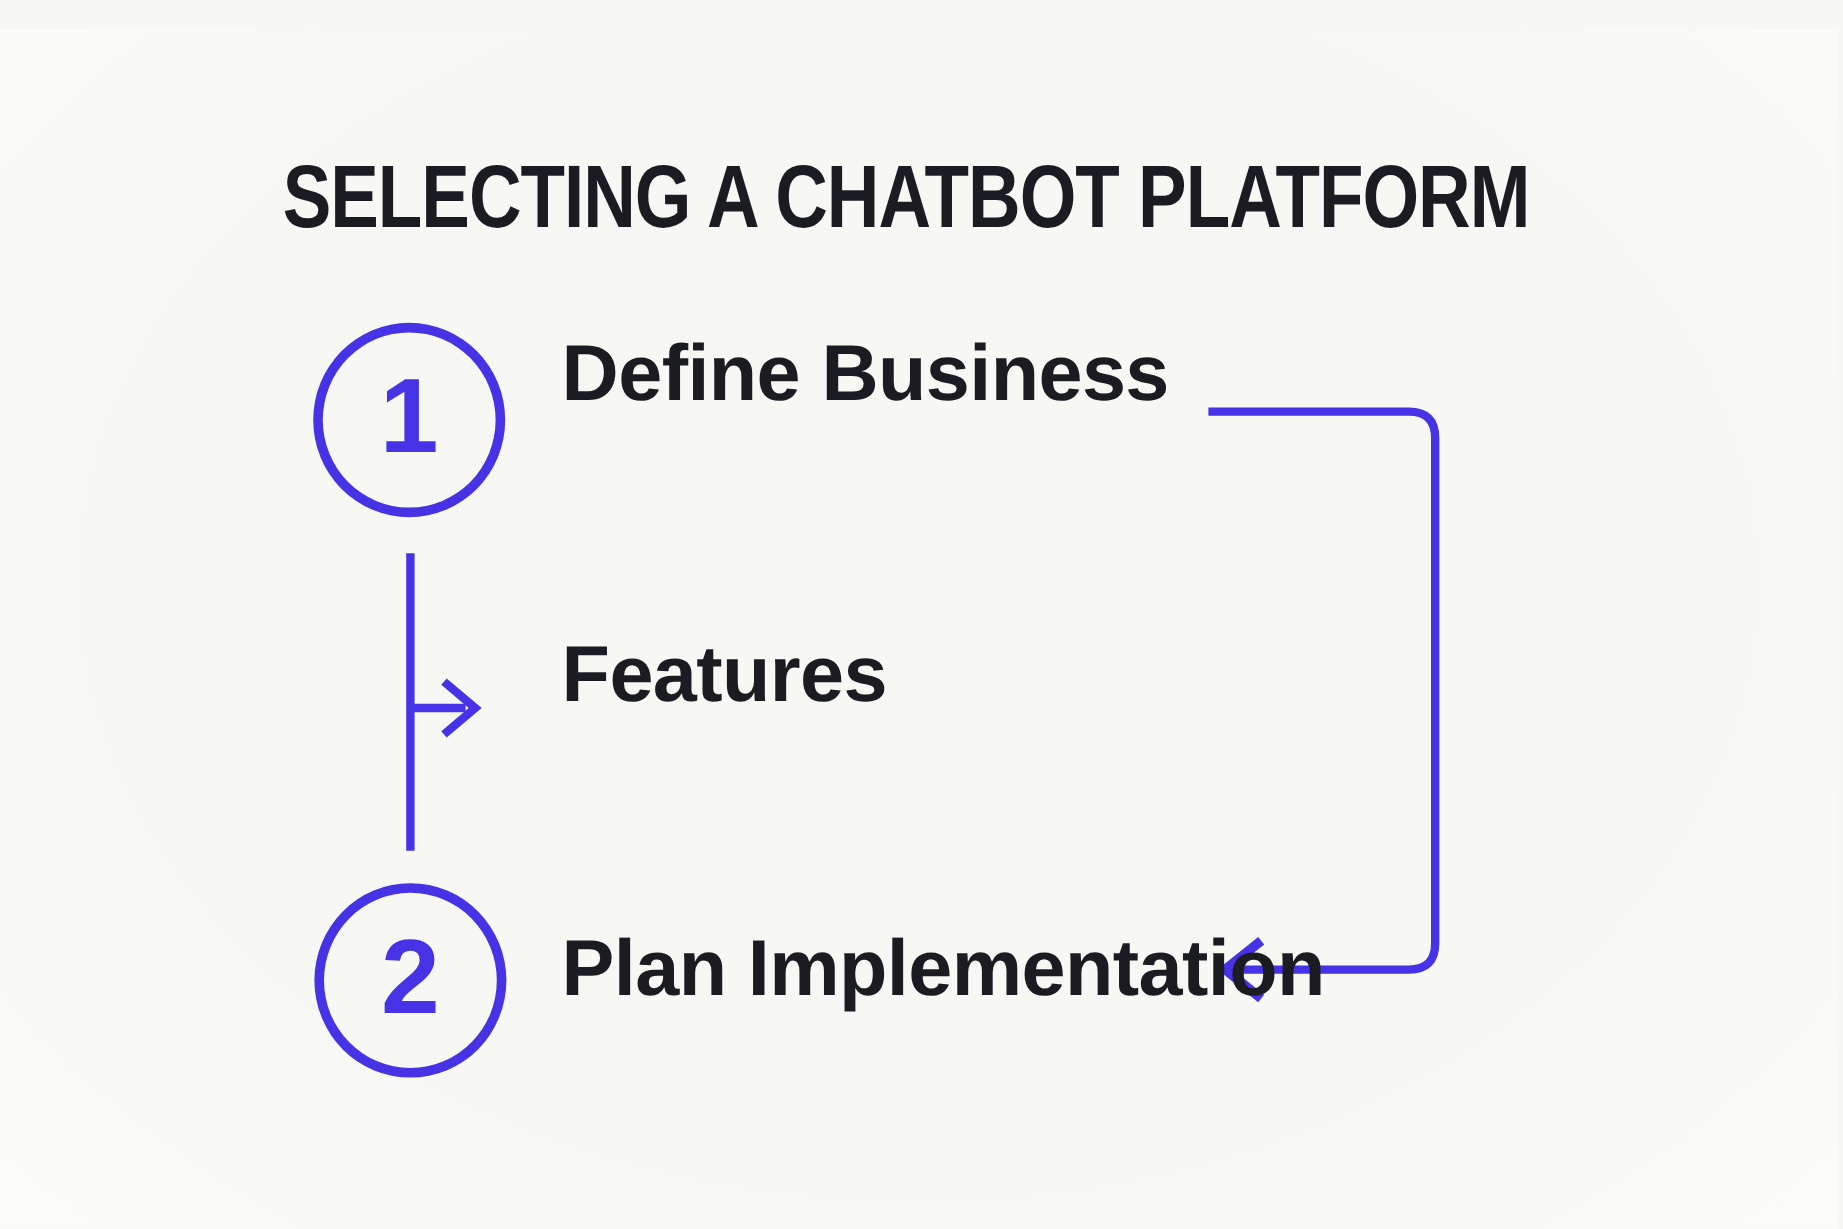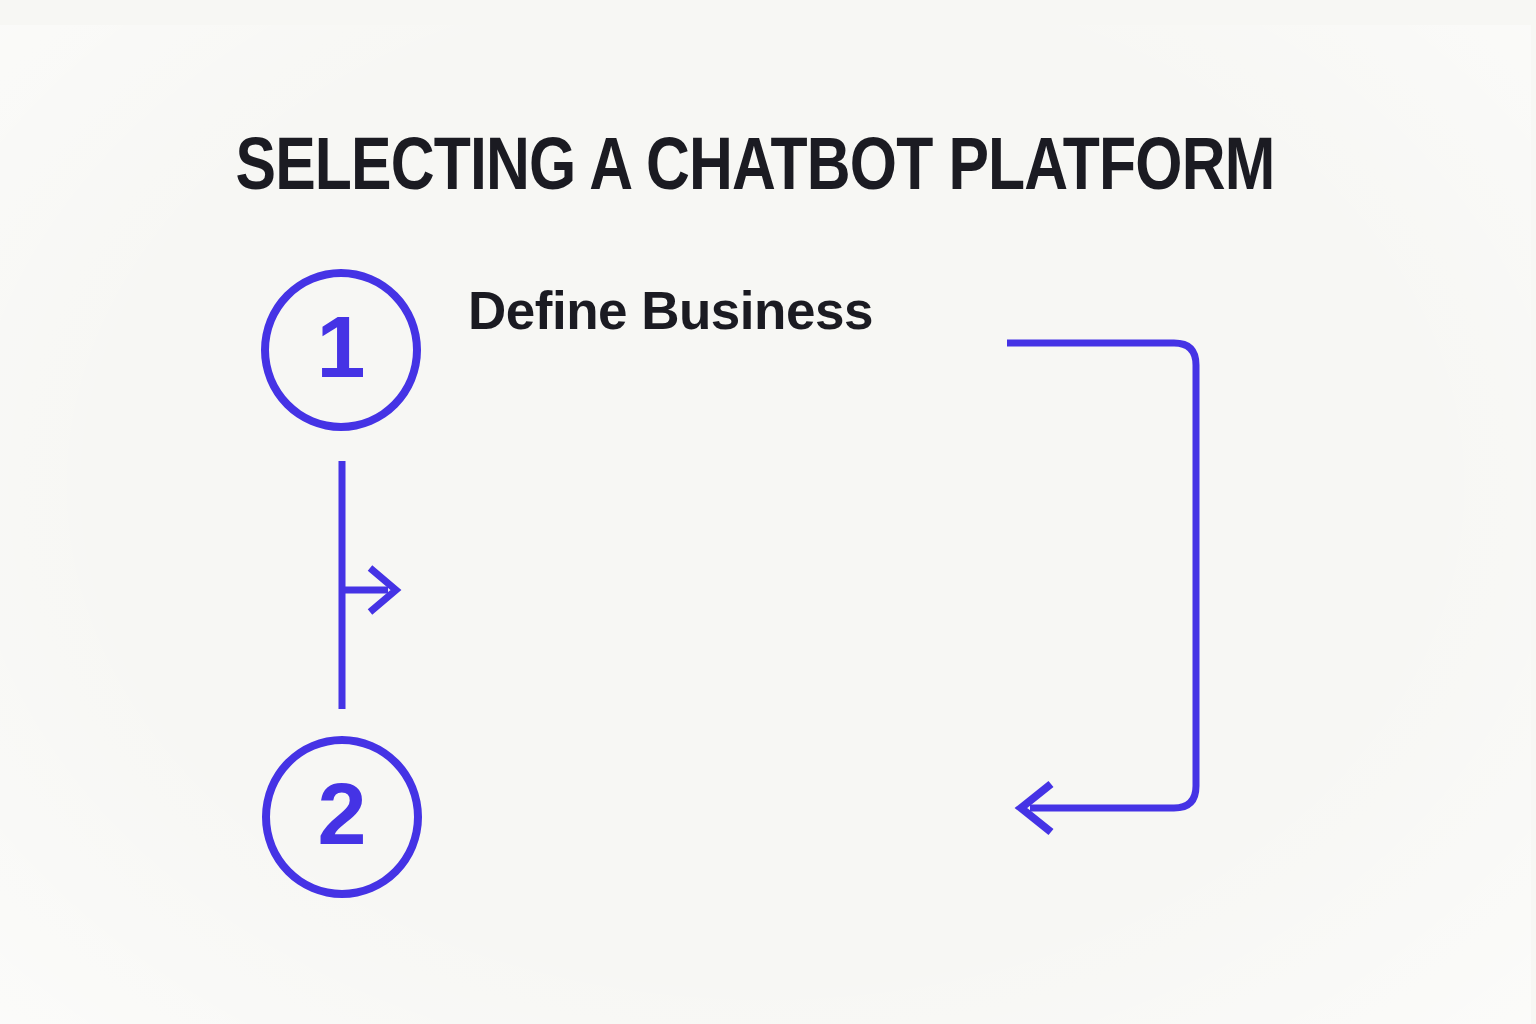--- a/index.html
+++ b/index.html
@@ -54,21 +54,21 @@
     font-size: 88px;
     font-weight: 700;
     color: var(--accent);
     line-height: 1;
     padding-bottom: 6px;
   }
   .step-label {
     position: absolute;
     left: 468px;
     color: var(--text);
-    font-size: 53px;
+    font-size: 66px;
     font-weight: 600;
     letter-spacing: -0.5px;
     line-height: 65px;
     white-space: nowrap;
   }
   .label-1 { top: 253px; }
   .label-2 { top: 504px; }
   .label-3 { top: 749px; }
   .connectors {
     position: absolute;
@@ -105,19 +105,23 @@
   </svg>
 
   <div class="badge badge-1">
     <span class="num">1</span>
   </div>
   <div class="step-label label-1">
     <div>Define Business</div>
   </div>
 
   <div class="step-label label-2">
+    <div>Features</div>
   </div>
 
   <div class="badge badge-2">
     <span class="num">2</span>
   </div>
+  <div class="step-label label-3">
+    <div>Plan Implementation</div>
+  </div>
 
 </div>
 
 </body></html>

